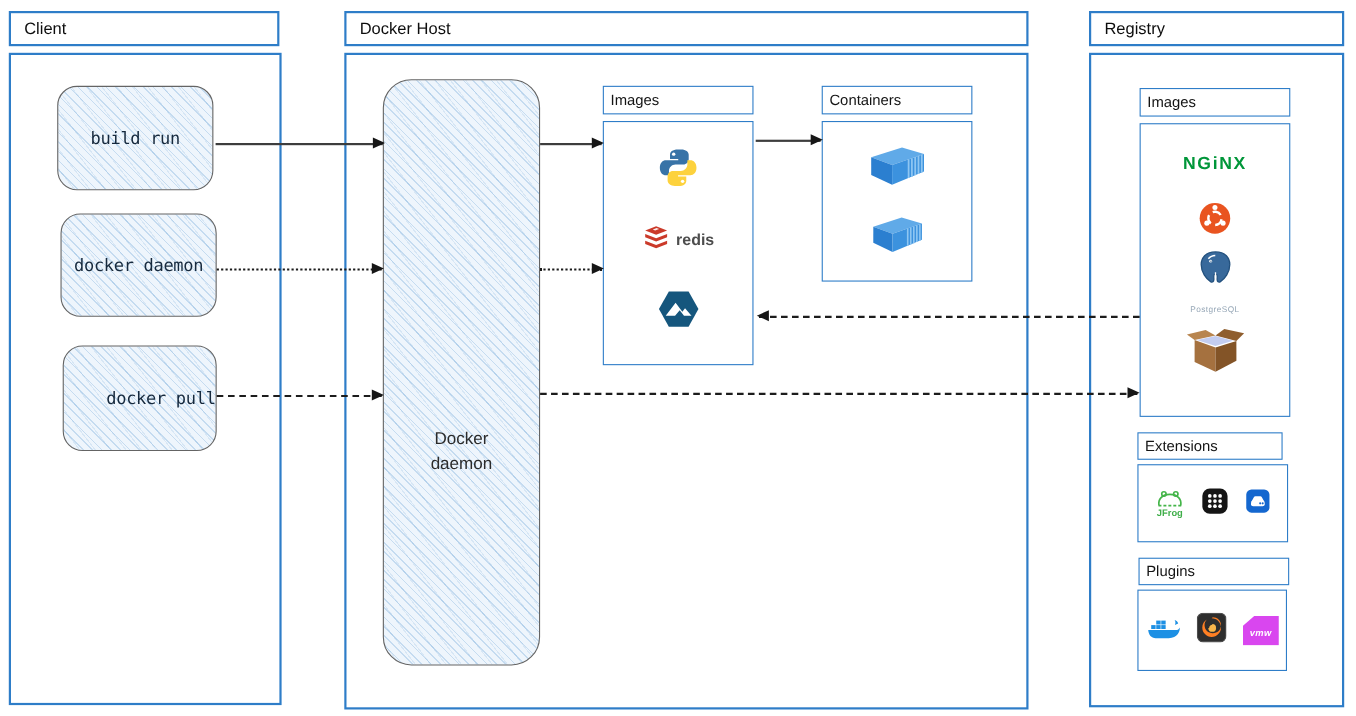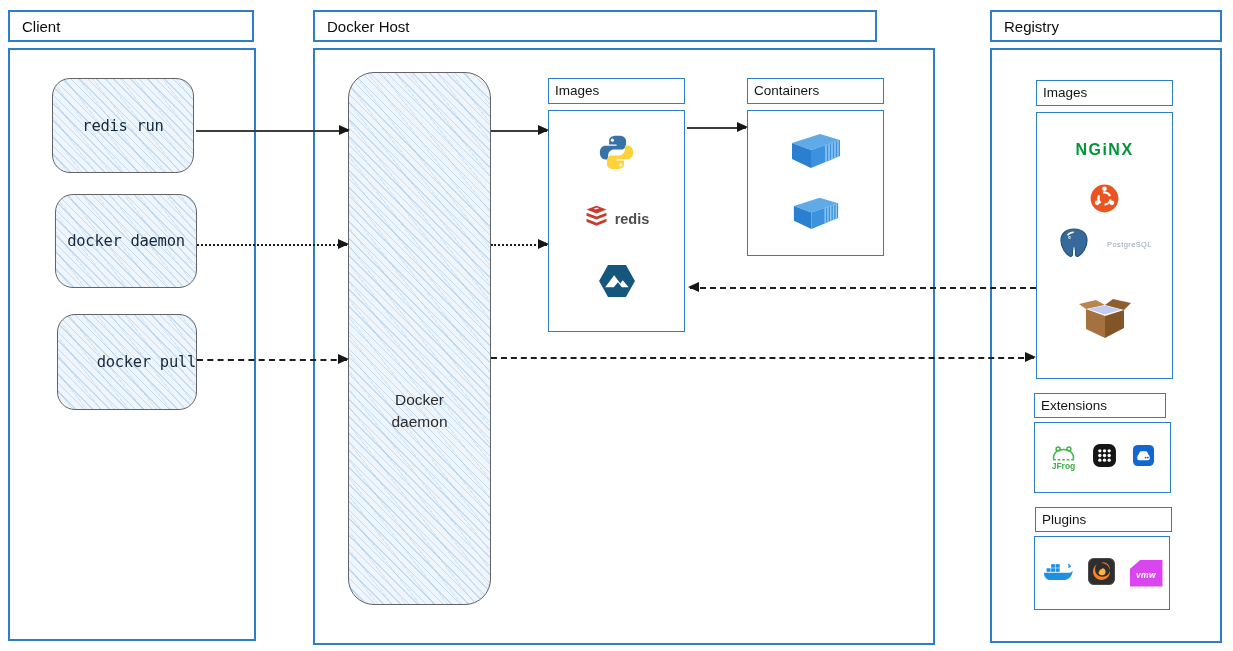--- a/index.html
+++ b/index.html
@@ -36,50 +36,50 @@
   .arrow.dotted{border-top:2.6px dotted #1c1c1c;}
   .arrow.dashed{border-top:2.6px dashed #1c1c1c;}
   .head-r{position:absolute;right:-2px;top:-7px;width:0;height:0;
     border-left:11px solid #161616;border-top:5px solid transparent;border-bottom:5px solid transparent;}
   .head-l{position:absolute;left:-2px;top:-7px;width:0;height:0;
     border-right:11px solid #161616;border-top:5px solid transparent;border-bottom:5px solid transparent;}
   .center-x{left:0;right:0;display:flex;justify-content:center;}
   .redis-row{align-items:center;gap:6px;}
   .redis-label{font-size:14.5px;color:#4d4d4d;font-weight:bold;}
   .nginx-text{font-size:16px;font-weight:800;letter-spacing:1.5px;color:#009639;}
-  .pg-wrap{flex-direction:row;align-items:center;gap:16px;}
+  .pg-wrap{flex-direction:column;align-items:center;gap:16px;}
   .pg-label{font-size:7.5px;color:#94a5b5;letter-spacing:.4px;margin-top:-2px;}
   .icon-row{display:flex;align-items:center;justify-content:center;gap:15px;height:100%;}
   .jfrog{display:flex;flex-direction:column;align-items:center;line-height:1;}
   .jfrog-label{font-size:8.5px;font-weight:bold;color:#3fae49;margin-top:-1px;}
   .vmw{width:33px;height:27px;background:#d946ef;clip-path:polygon(34% 0,100% 0,100% 100%,0 100%,0 36%);
     display:flex;align-items:center;justify-content:center;}
   .vmw span{color:#fff;font-weight:bold;font-style:italic;font-size:8.5px;letter-spacing:.3px;margin-top:3px;}
 </style>
 </head>
 <body>
 
 <div class="canvas">
 
   <div class="abs frame ftitle" style="left:8px;top:10px;width:246px;height:32px;">
     <span>Client</span>
   </div>
   <div class="abs frame" style="left:8px;top:48px;width:248px;height:593px;"></div>
 
   <div class="abs sketch cmd" style="left:52px;top:78px;width:142px;height:95px;">
-    <span>redis run</span>
+    <span>build run</span>
   </div>
   <div class="abs sketch cmd" style="left:55px;top:194px;width:142px;height:94px;">
     <span>docker daemon</span>
   </div>
   <div class="abs sketch cmd" style="left:57px;top:314px;width:140px;height:96px;justify-content:flex-end;">
     <span>docker pull</span>
   </div>
 
-  <div class="abs frame ftitle" style="left:313px;top:10px;width:564px;height:32px;">
+  <div class="abs frame ftitle" style="left:313px;top:10px;width:622px;height:32px;">
     <span>Docker Host</span>
   </div>
   <div class="abs frame" style="left:313px;top:48px;width:622px;height:597px;"></div>
 
   <div class="abs sketch daemon" style="left:348px;top:72px;width:143px;height:533px;">
     <div class="daemon-label">
       <div>Docker</div>
       <div>daemon</div>
     </div>
   </div>

